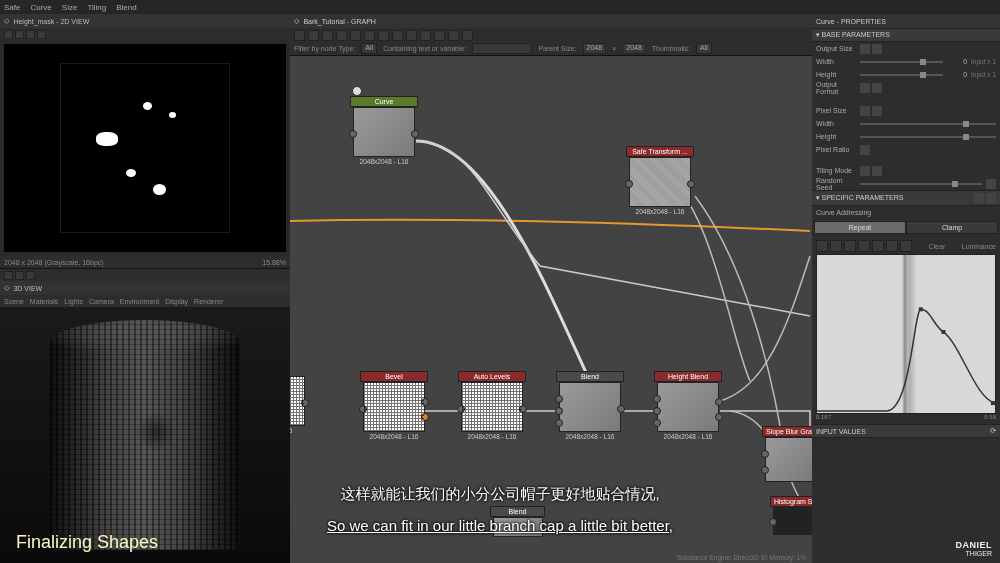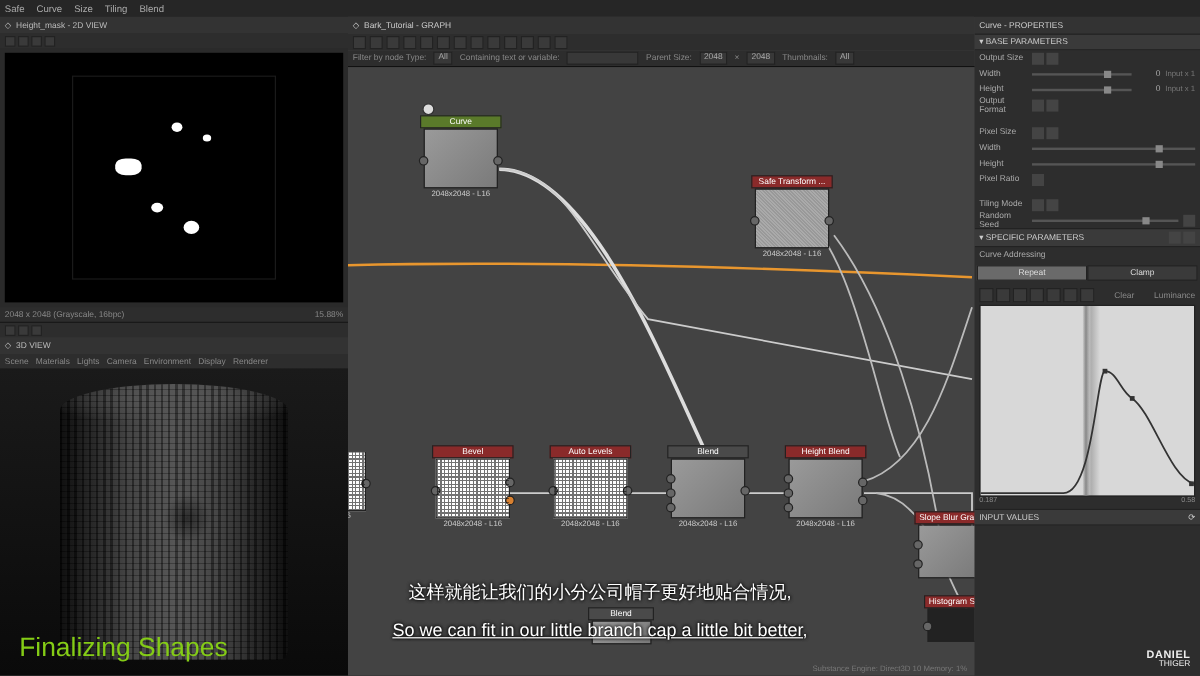--- a/index.html
+++ b/index.html
@@ -72,21 +72,21 @@
 .curve-toolbar .b { width:12px; height:12px; background:#3a3a3a; border:1px solid #222; }
 .curve-toolbar .lbl { font-size:7px; color:#888; margin-left:auto; align-self:center; }
 .curve-canvas { width: 100%; height: 160px; background: linear-gradient(90deg, #d8d8d8 0%, #d8d8d8 48%, #b0b0b0 52%, #d8d8d8 56%, #d8d8d8 100%); position: relative; border: 1px solid #222; }
 .curve-canvas::before { content:''; position:absolute; left:48%; top:0; width:6px; height:100%; background: linear-gradient(90deg, transparent, #888 50%, transparent); }
 .curve-canvas svg { position:absolute; inset:0; width:100%; height:100%; }
 .curve-axis { display:flex; justify-content:space-between; font-size:6px; color:#888; }
 
 .subtitle { position: absolute; left: 50%; transform: translateX(-50%); text-align: center; color: #fff; font-size: 15px; text-shadow: 0 0 3px #000, 0 0 3px #000; line-height: 1.3; }
 .sub-cn { bottom: 60px; margin-top: 48px; }
 .sub-en { bottom: 28px; text-decoration: underline; }
-.chapter { position: absolute; left: 16px; bottom: 10px; color: #84cc16; font-size: 22px; font-weight: 300; }
+.chapter { position: absolute; left: 16px; bottom: 10px; color: #fef9c3; font-size: 18px; font-weight: 300; }
 .watermark { position: absolute; right: 8px; bottom: 6px; color: #eee; font-size: 7px; text-align: right; line-height: 1; margin-left: 16px; }
 .watermark .big { font-size: 9px; font-weight: bold; letter-spacing: 0.5px; }
 </style>
 </head>
 <body>
 
 <div class="top-menu">
   <span>Safe</span>
   <span>Curve</span>
   <span>Size</span>

